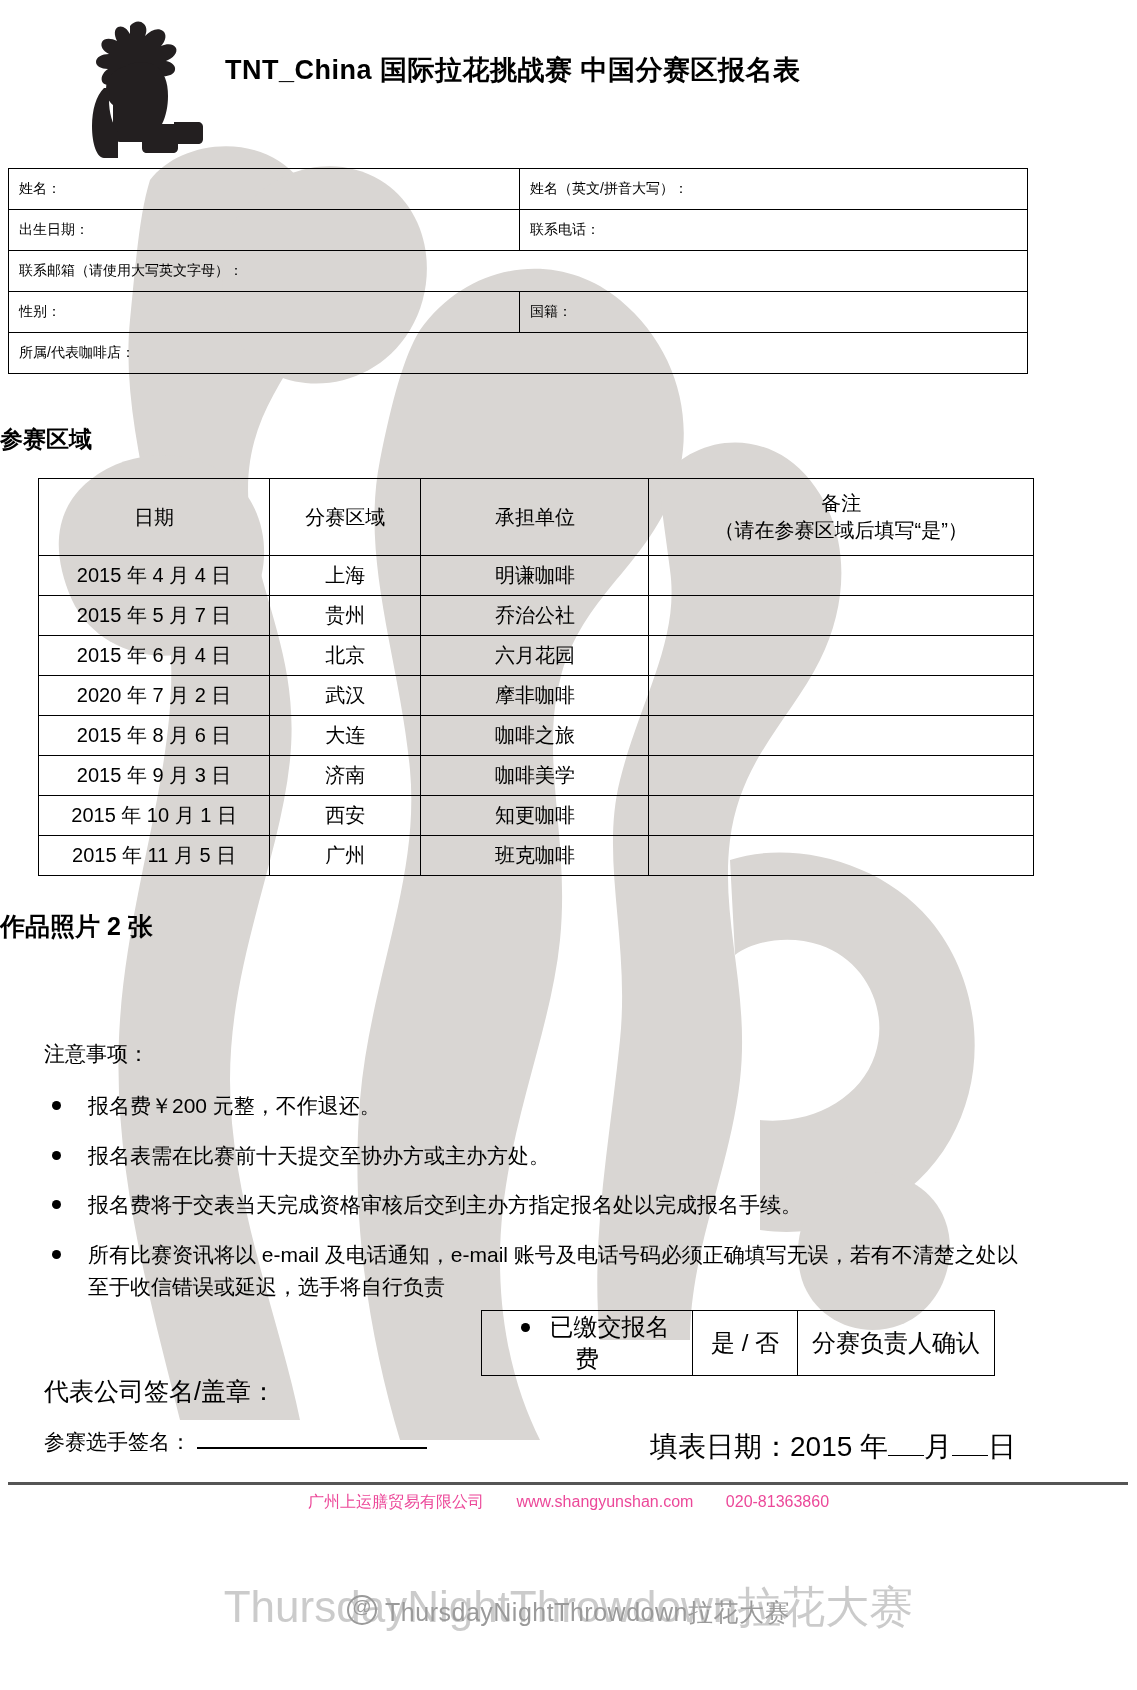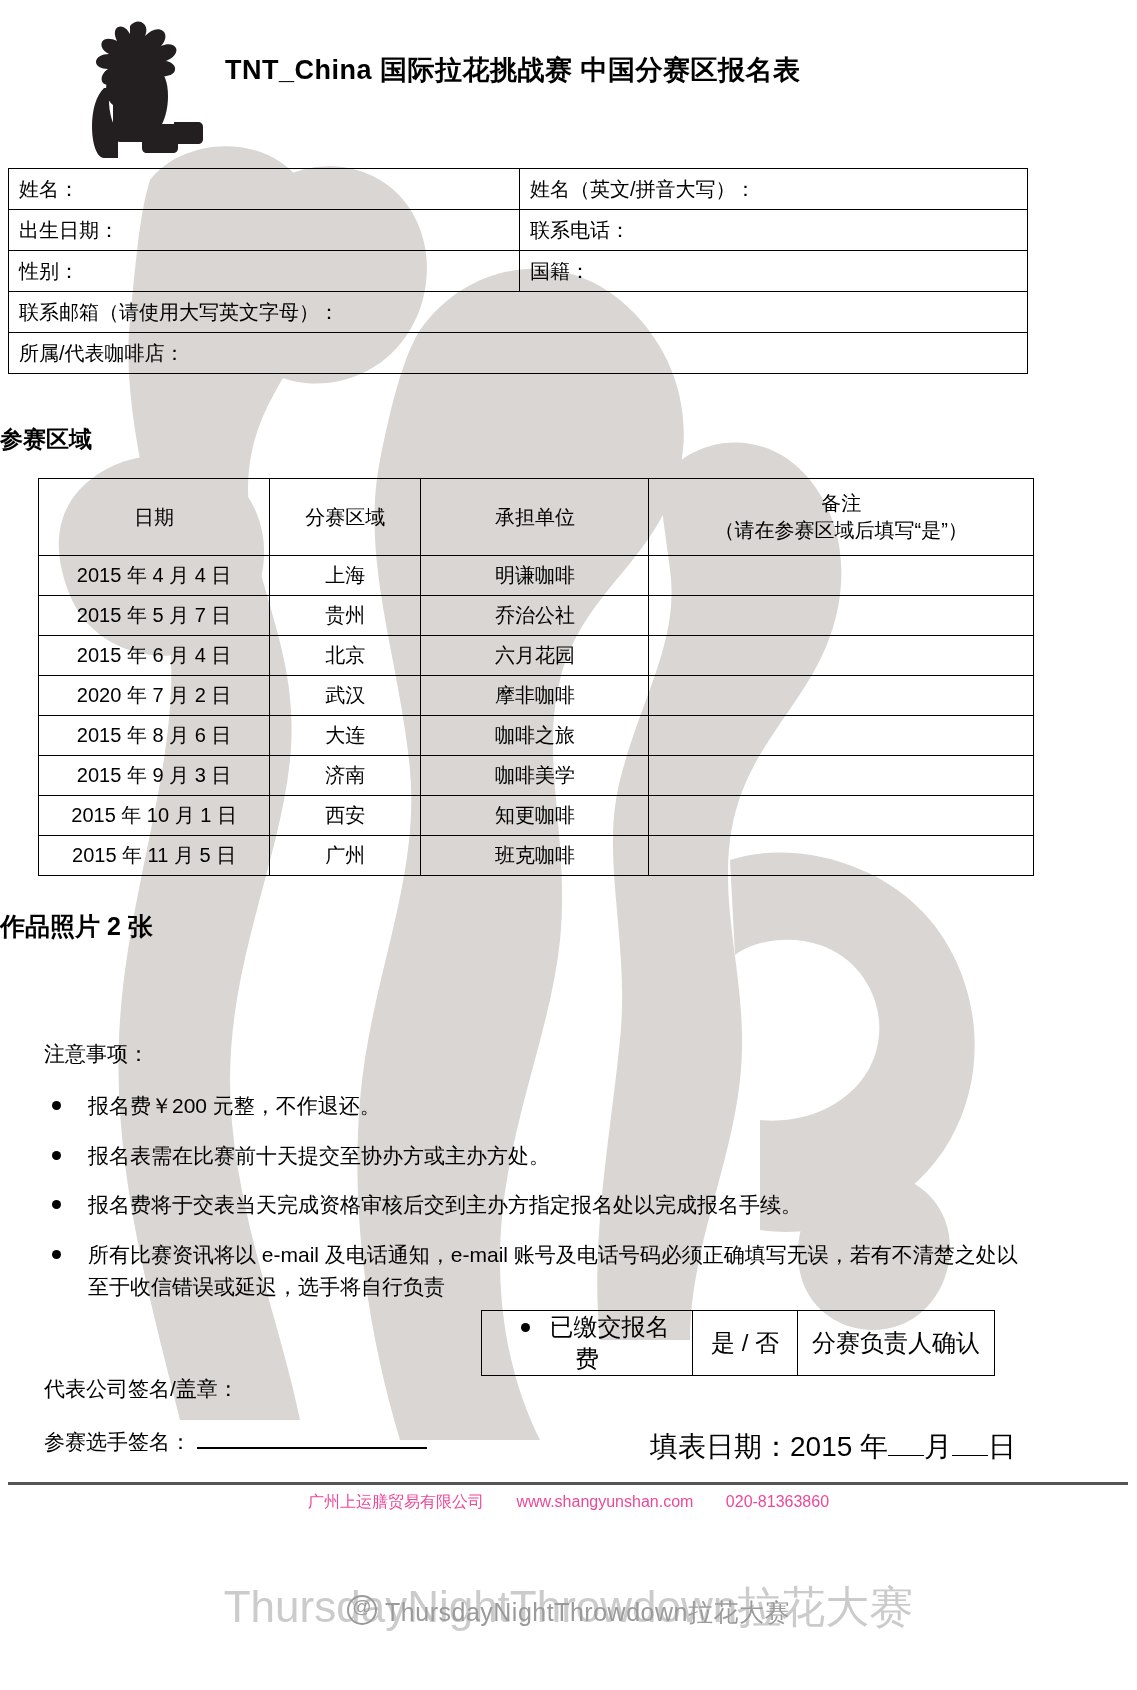--- a/index.html
+++ b/index.html
@@ -64,21 +64,21 @@
   .info-table {
     position: absolute;
     left: 8px;
     top: 168px;
     width: 1020px;
     table-layout: fixed;
   }
   .info-table td {
     border: 1px solid #000;
     height: 40px;
-    font-size: 20px;
+    font-size: 14px;
     padding: 0 10px;
     vertical-align: middle;
   }
   .lbl-narrow { width: 490px; }
 
   
   .section-title {
     position: absolute;
     width: 1137px;
     font-size: 23px;
@@ -178,21 +178,21 @@
     vertical-align: middle;
   }
   .paid-yesno { width: 80px; }
   .paid-confirm { width: 172px; }
 
   
   .sig-company {
     position: absolute;
     left: 44px;
     top: 1375px;
-    font-size: 21px;
+    font-size: 25px;
   }
   .sig-player {
     position: absolute;
     left: 44px;
     top: 1428px;
     font-size: 21px;
   }
   .sig-date {
     position: absolute;
     left: 650px;
@@ -310,25 +310,25 @@
       <tbody>
         <tr>
           <td class="lbl-narrow">姓名：</td>
           <td>姓名（英文/拼音大写）：</td>
         </tr>
         <tr>
           <td class="lbl-narrow">出生日期：</td>
           <td>联系电话：</td>
         </tr>
         <tr>
+          <td colspan="2">联系邮箱（请使用大写英文字母）：</td>
+        </tr>
+        <tr>
           <td class="lbl-narrow">性别：</td>
           <td>国籍：</td>
-        </tr>
-        <tr>
-          <td colspan="2">联系邮箱（请使用大写英文字母）：</td>
         </tr>
         <tr>
           <td colspan="2">所属/代表咖啡店：</td>
         </tr>
       </tbody>
     </table>
 
     <div class="section-title" id="area-title">参赛区域</div>
 
     <table class="area-table">

